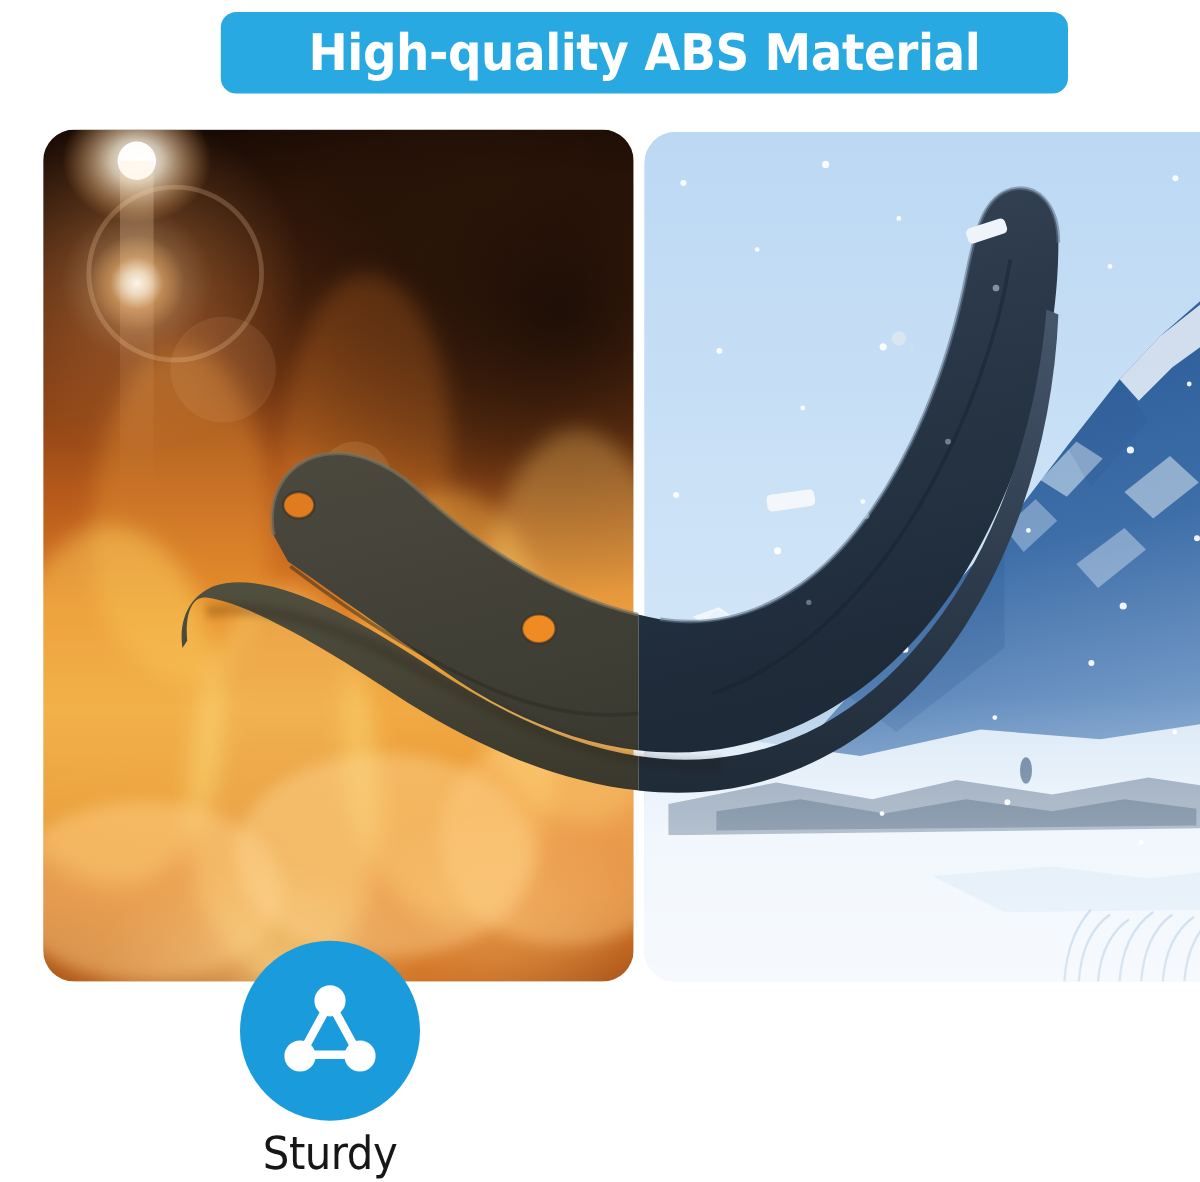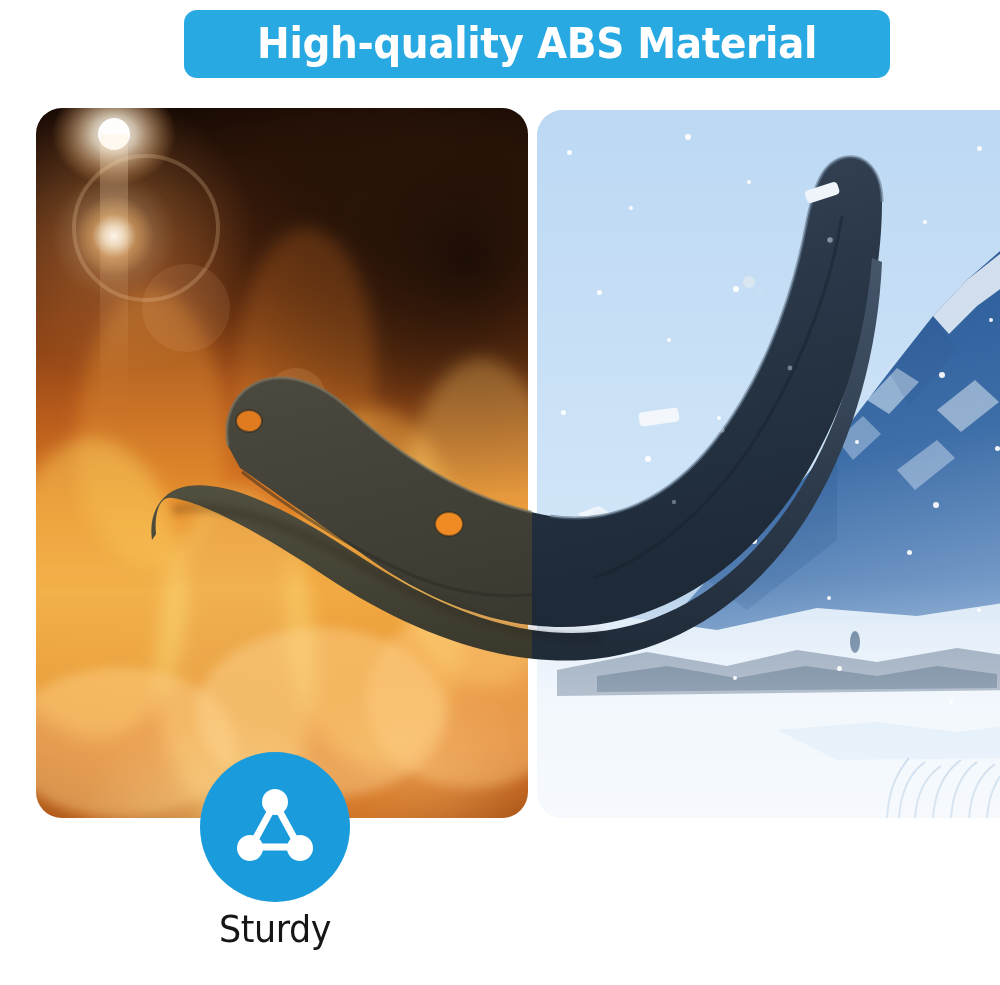--- a/index.html
+++ b/index.html
@@ -143,21 +143,21 @@
   }
   .feature-label {
     margin-top: 8px;
     font-family: "DejaVu Sans", sans-serif;
     font-size: 38px;
     color: #161616;
     letter-spacing: -0.5px;
     line-height: 1;
     transform: scaleX(0.92);
   }
-  #feature-sturdy   { left: 158px; top: 752px; }
+  #feature-sturdy   { left: 158px; top: 784px; }
   #feature-durable  { left: 418px; top: 752px; }
   #feature-flexible { left: 678px; top: 752px; }
 </style>
 </head>
 <body>
 
 <div id="page">
 
   <div id="title-banner">
     <div id="title-text">High-quality ABS Material</div>

